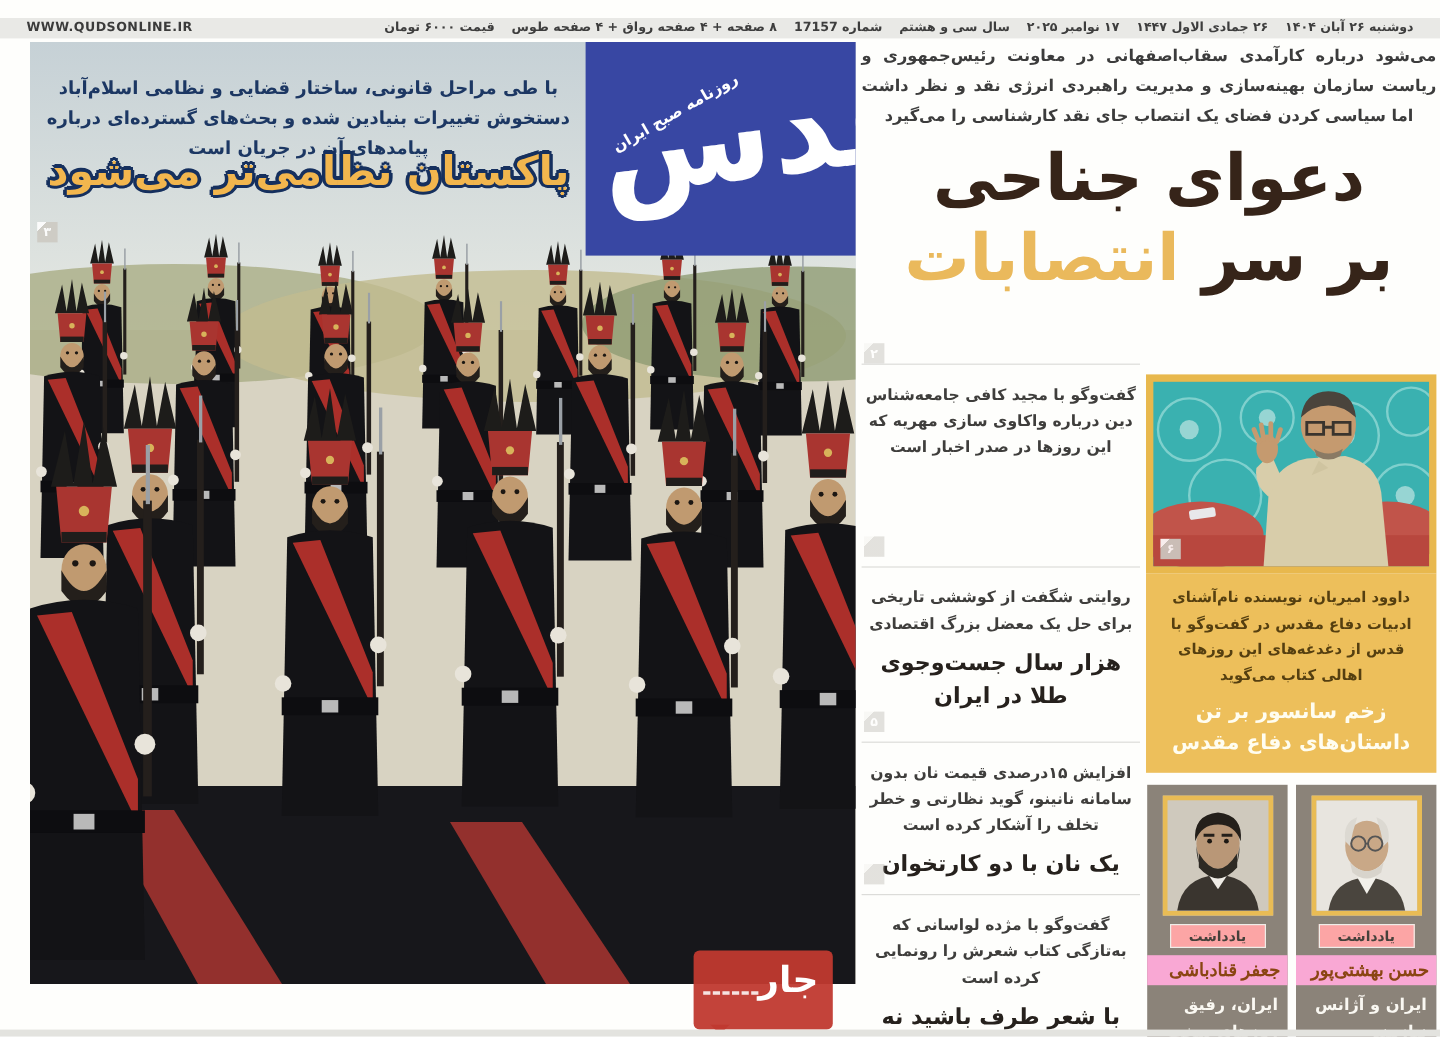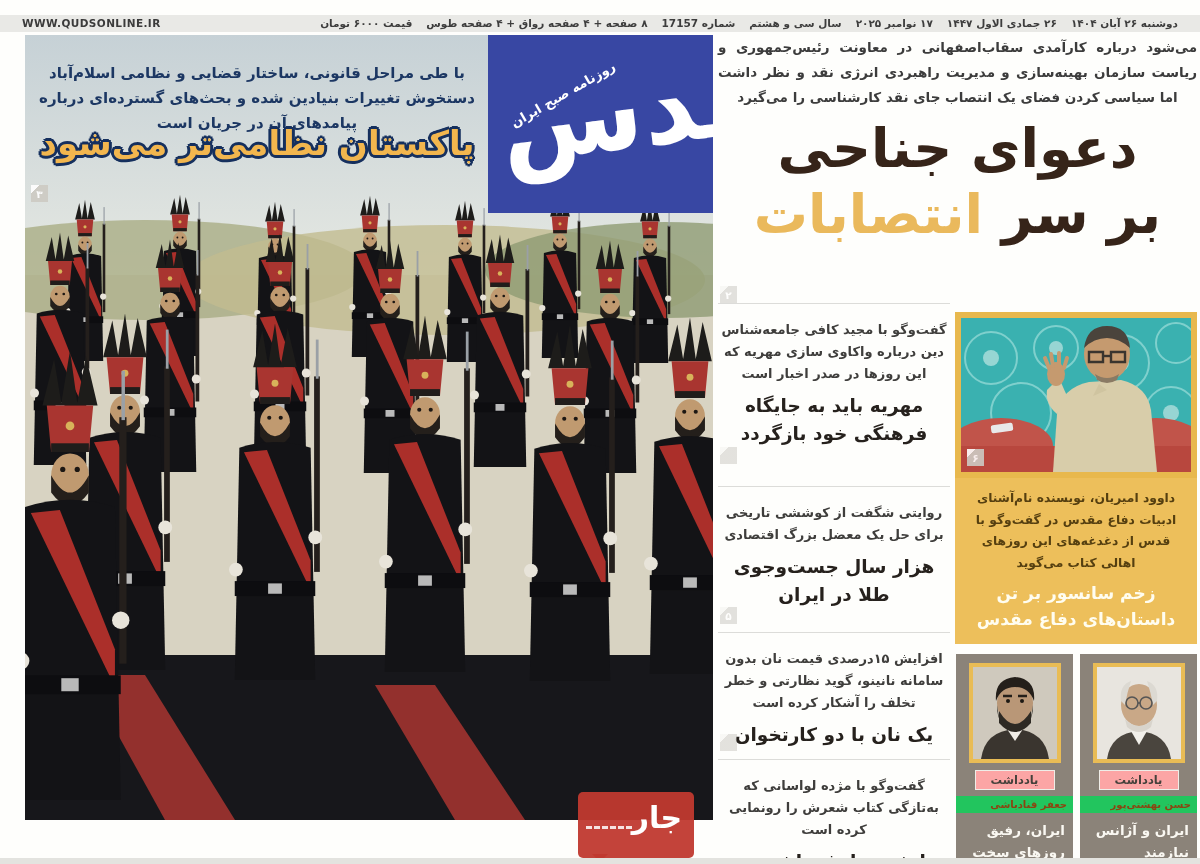--- a/index.html
+++ b/index.html
@@ -48,37 +48,37 @@
   .lead-headline{margin-top:6px;text-align:center;direction:rtl;font-weight:900;
                  font-size:54px;line-height:1.22;color:#362419;letter-spacing:-1px;}
   .lead-accent{color:#eab95c;}
 
   
   .mid-col{position:absolute;left:718px;top:303px;width:232px;}
   .story{position:relative;border-top:1px solid #dcdcd9;box-sizing:border-box;padding:15px 2px 10px;}
   .story-kicker{direction:rtl;text-align:center;color:#3f3e3c;font-size:13px;font-weight:bold;line-height:1.7;}
   .story-headline{direction:rtl;text-align:center;color:#26211d;font-size:18.5px;font-weight:900;
                   line-height:1.5;margin-top:7px;}
-  .s1{min-height:169px;} .s2{min-height:146px;margin-top:14px;} .s3{min-height:108px;} .s4{min-height:130px;}
+  .s1{min-height:169px;} .s2{min-height:146px;} .s3{min-height:108px;} .s4{min-height:130px;}
 
   
   .right-col{position:absolute;left:955px;top:312px;width:242px;}
   .interview-card{position:relative;height:166px;background:#e8b84d;padding:6px;box-sizing:border-box;}
   .caption{background:#edbf5b;padding:10px 8px 12px;box-sizing:border-box;}
   .cap-kicker{direction:rtl;text-align:center;color:#553f10;font-size:12.3px;font-weight:bold;line-height:1.75;}
   .cap-headline{direction:rtl;text-align:center;color:#fffdf0;font-size:17px;font-weight:900;
                 line-height:1.5;margin-top:7px;}
   .cards{margin-top:10px;direction:rtl;display:flex;gap:7px;}
   .note-card{position:relative;width:117px;height:236px;background:#8b8379;box-sizing:border-box;padding-top:9px;}
   .note-photo{width:92px;height:100px;margin:0 auto;border:4px solid #e9bc55;box-sizing:border-box;background:#cfc9bd;}
   .note-photo svg{display:block;}
   .note-label{width:78px;margin:7px auto 0;background:#fca5a5;border:1px solid #efede8;color:#45413b;
               font-size:11.5px;font-weight:bold;text-align:center;padding:2px 0;}
-  .note-author{margin-top:6px;background:#22c55e;color:#8a4512;font-size:10px;font-weight:bold;
-               direction:rtl;text-align:right;padding:3px 6px 3px 3px;}
+  .note-author{margin-top:6px;background:#f9a8d4;color:#8a4512;font-size:15px;font-weight:bold;
+               direction:rtl;text-align:right;padding:3px 6px 3px 3px;font-family:Liberation Serif, serif;}
   .note-headline{direction:rtl;text-align:right;color:#faf8f2;font-size:13.5px;font-weight:900;
                  line-height:1.6;padding:7px 8px 0 4px;}
 
   .bottom-strip{position:absolute;left:0;top:858px;width:1200px;height:6px;background:#e3e3df;}
 </style>
 </head>
 <body>
 
 <div id="page">
 
@@ -172,21 +172,20 @@
       <span style="display:block;">دعوای جناحی</span>
       <span style="display:block;"><span>بر سر </span><span class="lead-accent">انتصابات</span></span>
     </div>
     <div class="badge soft" style="left:2px;bottom:0;">۲</div>
   </div>
 
   <div class="mid-col">
 
     <div class="story s1">
       <div class="story-kicker">گفت‌وگو با مجید کافی جامعه‌شناس دین درباره واکاوی سازی مهریه که این روزها در صدر اخبار است</div>
-      <div class="story-headline">مهریه باید به جایگاه فرهنگی خود بازگردد</div>
       <div class="badge soft" style="left:2px;bottom:8px;"></div>
     </div>
 
     <div class="story s2">
       <div class="story-kicker">روایتی شگفت از کوششی تاریخی برای حل یک معضل بزرگ اقتصادی</div>
       <div class="story-headline">هزار سال جست‌وجوی طلا در ایران</div>
       <div class="badge soft" style="left:2px;bottom:8px;">۵</div>
     </div>
 
     <div class="story s3">

